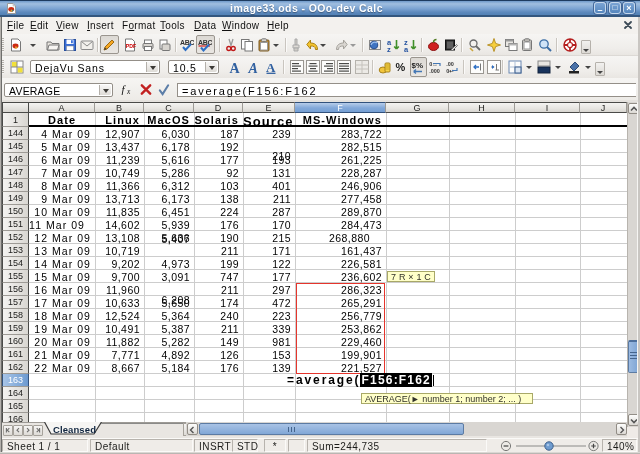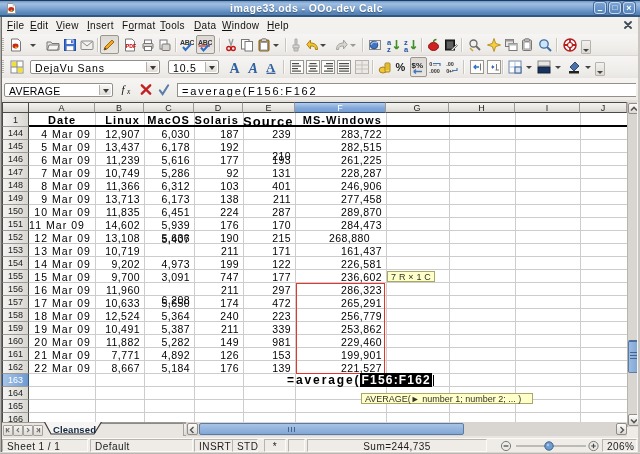--- a/index.html
+++ b/index.html
@@ -706,28 +706,28 @@
 <svg class="abs" style="left:619px;top:426px" width="6" height="8" viewBox="0 0 6 8">
     <path d="M1.5 1 L4.5 4 L1.5 7" stroke="#555" stroke-width="1.4" fill="none"></path>
   </svg>
 <div id="statusbar" class="abs"></div>
 <div class="sfield" style="left:2px;top:439px;width:86px">Sheet 1 / 1</div>
 <div class="sfield" style="left:90px;top:439px;width:103px">Default</div>
 <div class="sfield" style="left:194px;top:439px;width:48px;">INSRT</div>
 <div class="sfield" style="left:232px;top:439px;width:26px;text-align:center">STD</div>
 <div class="sfield" style="left:264px;top:439px;width:22px;text-align:center">*</div>
 <div class="sfield" style="left:288px;top:439px;width:17px"></div>
-<div class="sfield" style="left:307px;top:439px;width:180px;text-align:center">Sum=244,735</div>
+<div class="sfield" style="left:307px;top:439px;width:180px;">Sum=244,735</div>
 <svg class="abs" style="left:494px;top:440px" width="110" height="12" viewBox="0 0 110 12">
 <circle cx="12" cy="6" r="4.6" fill="#eceae6" stroke="#7a7a78"></circle>
     <path d="M9.6 6 L14.4 6" stroke="#444" stroke-width="1.2"></path>
 <path d="M22 6 L92 6" stroke="#8a8a88" stroke-width="1"></path>
 <circle cx="55" cy="6" r="4.2" fill="#6f9ccf" stroke="#3d608c"></circle>
     <circle cx="54" cy="5" r="1.3" fill="#a8c6e8"></circle>
 <circle cx="99.5" cy="6" r="4.6" fill="#eceae6" stroke="#7a7a78"></circle>
     <path d="M97.2 6 L101.8 6 M99.5 3.7 L99.5 8.3" stroke="#444" stroke-width="1.2"></path>
 </svg>
-<div class="sfield" style="left:602px;top:439px;width:35px;text-align:center">206%</div>
+<div class="sfield" style="left:602px;top:439px;width:35px;text-align:center">140%</div>
 <div class="abs" style="left:0;top:17px;width:1px;height:437px;background:#b3b0ac"></div>
 <div class="abs" style="left:1px;top:17px;width:1px;height:437px;background:#6e6e6c"></div>
 <div class="abs" style="left:637px;top:102px;width:1px;height:320px;background:#f6f5f3"></div>
 <div class="abs" style="left:638px;top:17px;width:2px;height:437px;background:#c9c6c2"></div>
 <div class="abs" style="left:0;top:452px;width:640px;height:1px;background:#dad7d3"></div>
 <div class="abs" style="left:0;top:453px;width:640px;height:1px;background:#b9b6b2"></div>
 </body></html>

